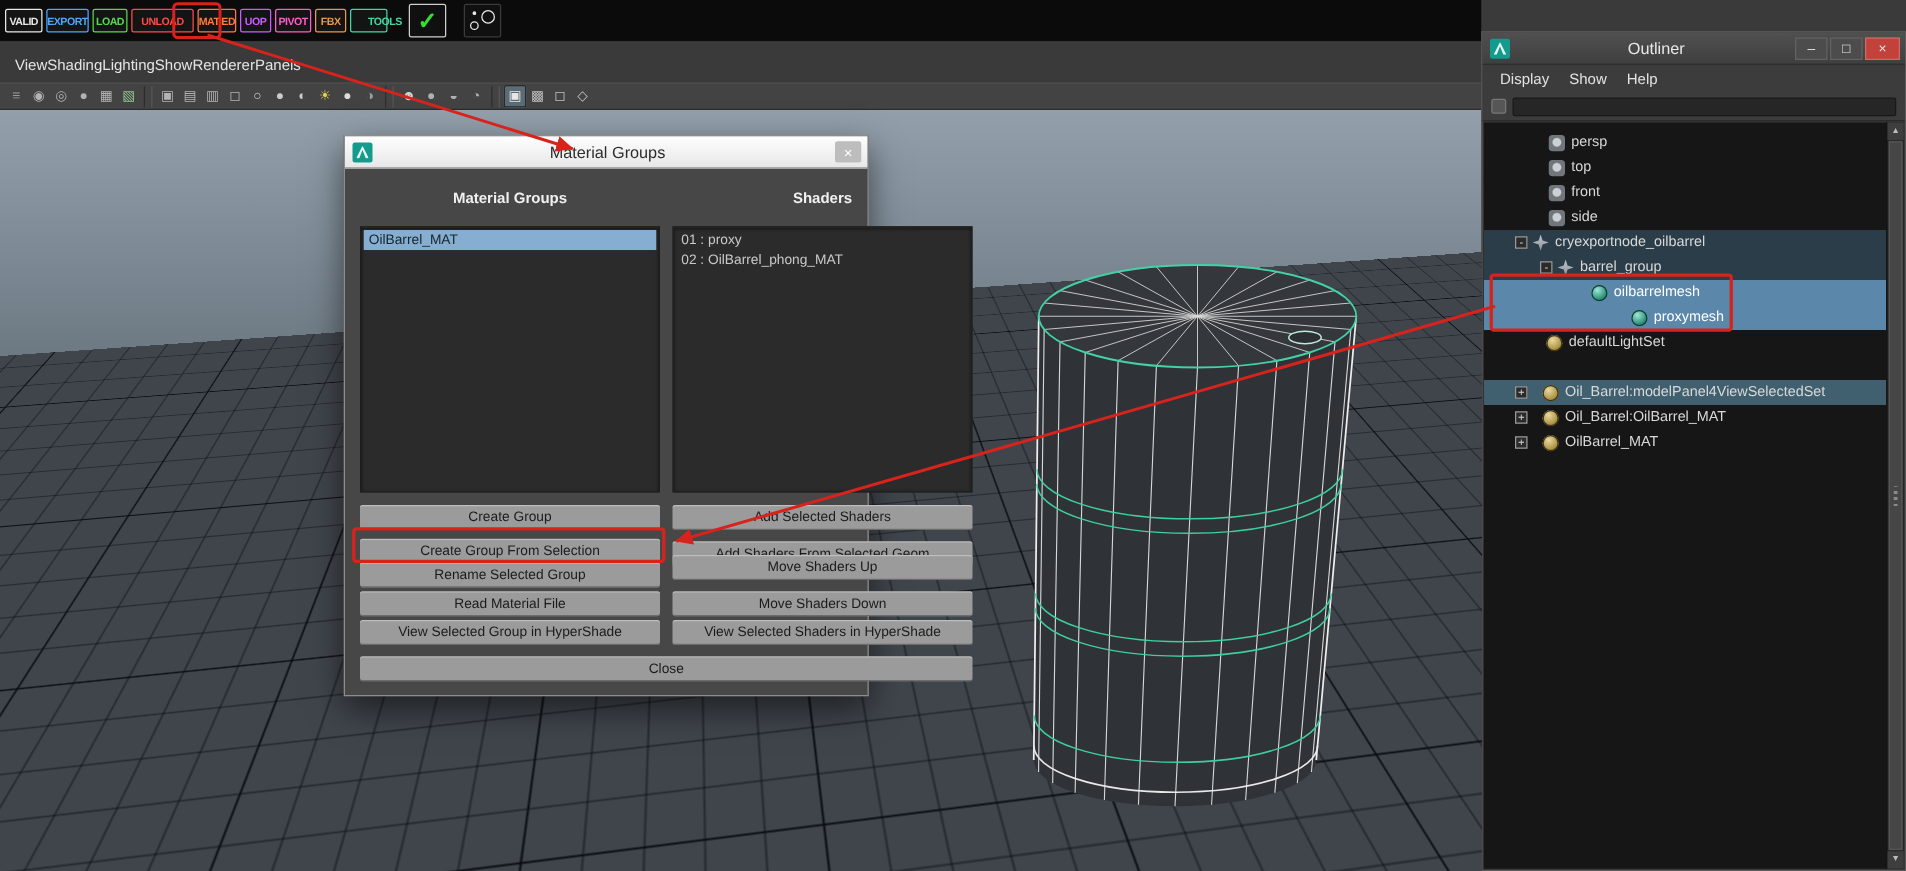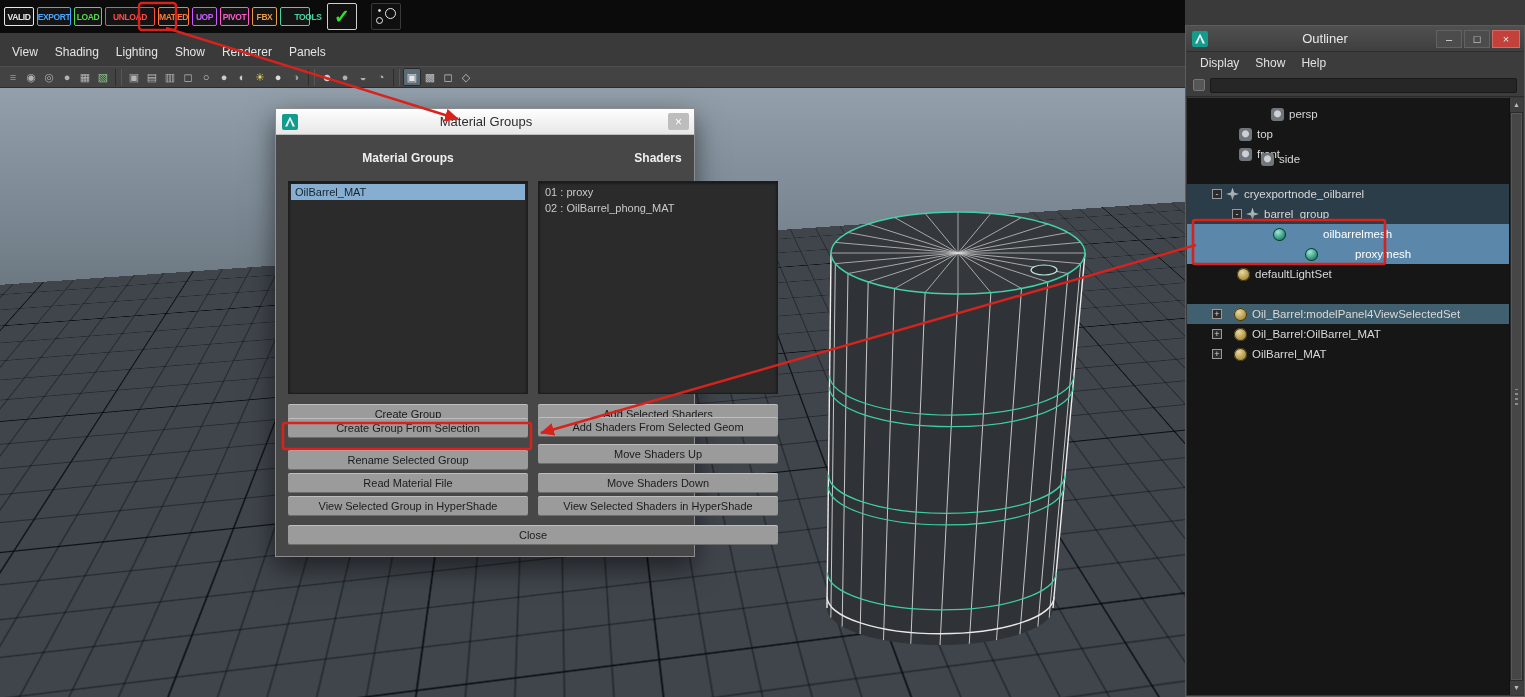--- a/index.html
+++ b/index.html
@@ -21,21 +21,21 @@
                border-radius:2px; display:flex; align-items:center; justify-content:center;
                font-size:19px; font-weight:bold; color:#35e02f; flex:none; }
   .shelf-ico.spheres { border-color:#3a3a3a; position:relative; color:#eee; }
   .shelf-ico.spheres i { position:absolute; border:1.4px solid #e8e8e8; border-radius:50%; }
   .shelf-ico.spheres .b1 { width:11px; height:11px; right:4px; top:4px; }
   .shelf-ico.spheres .b2 { width:7px; height:7px; left:4px; bottom:5px; }
   .shelf-ico.spheres .b3 { width:3px; height:3px; left:6px; top:5px; background:#e8e8e8; }
 
   
   .chrome { position:absolute; left:0; top:33px; width:1185px; height:55px; background:#3a3a3a; }
-  .panel-menus { position:absolute; left:12px; top:12px; display:flex; gap:17px;
+  .panel-menus { position:absolute; left:12px; top:12px; display:flex; gap:0;
                  font-size:12px; color:#e4e4e4;justify-content:space-between; }
   .panel-menus span { cursor:default; }
   .icon-row { position:absolute; left:0; top:33px; width:100%; height:22px; background:#434343;
               border-top:1px solid #4e4e4e; border-bottom:1px solid #2c2c2c;
               display:flex; align-items:center; padding-left:4px; }
   .ti { width:18px; height:18px; border-radius:2px; display:flex; align-items:center;
         justify-content:center; font-size:11px; line-height:1; flex:none; cursor:default; }
   .ti.pressed { background:#5c6c77; box-shadow: inset 0 0 0 1px #2a2a2a; }
   .tsep { width:7px; height:17px; border-left:1px solid #2d2d2d; border-right:1px solid #575757;
           margin:0 3px; flex:none; }
@@ -91,21 +91,21 @@
   .o-menus { height:22px; display:flex; gap:16px; padding-left:14px; align-items:center;
              font-size:12px; color:#e2e2e2; background:#3c3c3c; }
   .o-filter { height:23px; background:#3c3c3c; display:flex; align-items:center; padding:0 7px;
               gap:5px; border-bottom:1px solid #2b2b2b; }
   .o-filter .ficon { width:12px; height:12px; background:#565656; border:1px solid #777; border-radius:2px; flex:none; }
   .o-filter .field { flex:1; height:15px; background:#262626; border:1px solid #191919; border-radius:2px; }
   .o-tree { position:absolute; left:1px; top:72px; right:1px; bottom:1px; background:#161616; overflow:hidden; }
   .orow { position:absolute; left:0; width:calc(100% - 14px); height:20px; display:flex;
           align-items:center; font-size:11.5px; color:#d8d8d8; cursor:default; }
   .orow.act { background:#2b3d49; }
-  .orow.sel { background:#5a87aa; color:#ffffff;gap:32px; }
+  .orow.sel { background:#5a87aa; color:#ffffff; }
   .orow.hl  { background:#40606f; }
   .exp { width:10px; height:10px; border:1px solid #999; background:#2b2b2b; color:#d6d6d6;
          font-size:9px; line-height:8px; text-align:center; flex:none; margin-right:4px; }
   .oicon { width:13px; height:13px; flex:none; margin-right:5px; border-radius:50%; }
   .oicon.cam   { border-radius:3px; background: radial-gradient(circle at 50% 45%, #cdd1d5 0 3px, #70767c 4px); }
   .oicon.xform { border-radius:0; background: linear-gradient(#bdc2c8,#8d9399);
                  clip-path: polygon(50% 0,62% 38%,100% 50%,62% 62%,50% 100%,38% 62%,0 50%,38% 38%); }
   .oicon.mesh  { background: radial-gradient(circle at 38% 32%, #9fe8d6, #2d8f79 60%, #175948);
                  box-shadow: inset 0 0 0 1px #0d3a30; }
   .oicon.set   { background: radial-gradient(circle at 38% 32%, #ead9a0, #a98e3e 65%, #6d5a22);
@@ -251,27 +251,27 @@
 
   <div class="d-list colL">
     <div class="d-item sel">OilBarrel_MAT</div>
   </div>
   <div class="d-list colR">
     <div class="d-item">01 : proxy</div>
     <div class="d-item">02 : OilBarrel_phong_MAT</div>
   </div>
 
   <div class="d-btn colL" style="top:295px">Create Group</div>
-  <div class="d-btn colL" style="top:309px">Create Group From Selection</div>
+  <div class="d-btn colL" style="top:322px">Create Group From Selection</div>
   <div class="d-btn colL" style="top:341px">Rename Selected Group</div>
   <div class="d-btn colL" style="top:364px">Read Material File</div>
   <div class="d-btn colL" style="top:387px">View Selected Group in HyperShade</div>
 
   <div class="d-btn colR" style="top:295px">Add Selected Shaders</div>
-  <div class="d-btn colR" style="top:308px">Add Shaders From Selected Geom</div>
+  <div class="d-btn colR" style="top:324px">Add Shaders From Selected Geom</div>
   <div class="d-btn colR" style="top:335px">Move Shaders Up</div>
   <div class="d-btn colR" style="top:364px">Move Shaders Down</div>
   <div class="d-btn colR" style="top:387px">View Selected Shaders in HyperShade</div>
 
   <div class="d-btn wide colL" style="top:416px">Close</div>
 </div>
 
 <div class="outliner">
   <div class="o-title">
     <span class="maya-ico"></span>
@@ -289,33 +289,33 @@
     <span class="ficon"></span>
     <span class="field"></span>
   </div>
 
   <div class="o-tree">
 
     <div class="conn" style="left:29px;top:101px;width:15px;height:16px;border-left-width:1px;border-bottom-width:1px"></div>
     <div class="conn" style="left:49px;top:121px;width:36px;height:15px;border-left-width:1px;border-bottom-width:1px"></div>
     <div class="conn" style="left:49px;top:136px;width:36px;height:20px;border-left-width:1px;border-bottom-width:1px"></div>
 
-    <div class="orow" style="top:6px;padding-left:84px">
+    <div class="orow" style="top:6px;padding-left:52px">
       <span class="oicon cam"></span>
       <span>persp</span>
     </div>
     <div class="orow" style="top:26px;padding-left:52px">
       <span class="oicon cam"></span>
       <span>top</span>
     </div>
     <div class="orow" style="top:46px;padding-left:52px">
       <span class="oicon cam"></span>
       <span>front</span>
     </div>
-    <div class="orow" style="top:51px;padding-left:74px">
+    <div class="orow" style="top:66px;padding-left:52px">
       <span class="oicon cam"></span>
       <span>side</span>
     </div>
     <div class="orow act" style="top:86px;padding-left:25px">
       <span class="exp">-</span>
       <span class="oicon xform"></span>
       <span>cryexportnode_oilbarrel</span>
     </div>
     <div class="orow act" style="top:106px;padding-left:45px">
       <span class="exp">-</span>

